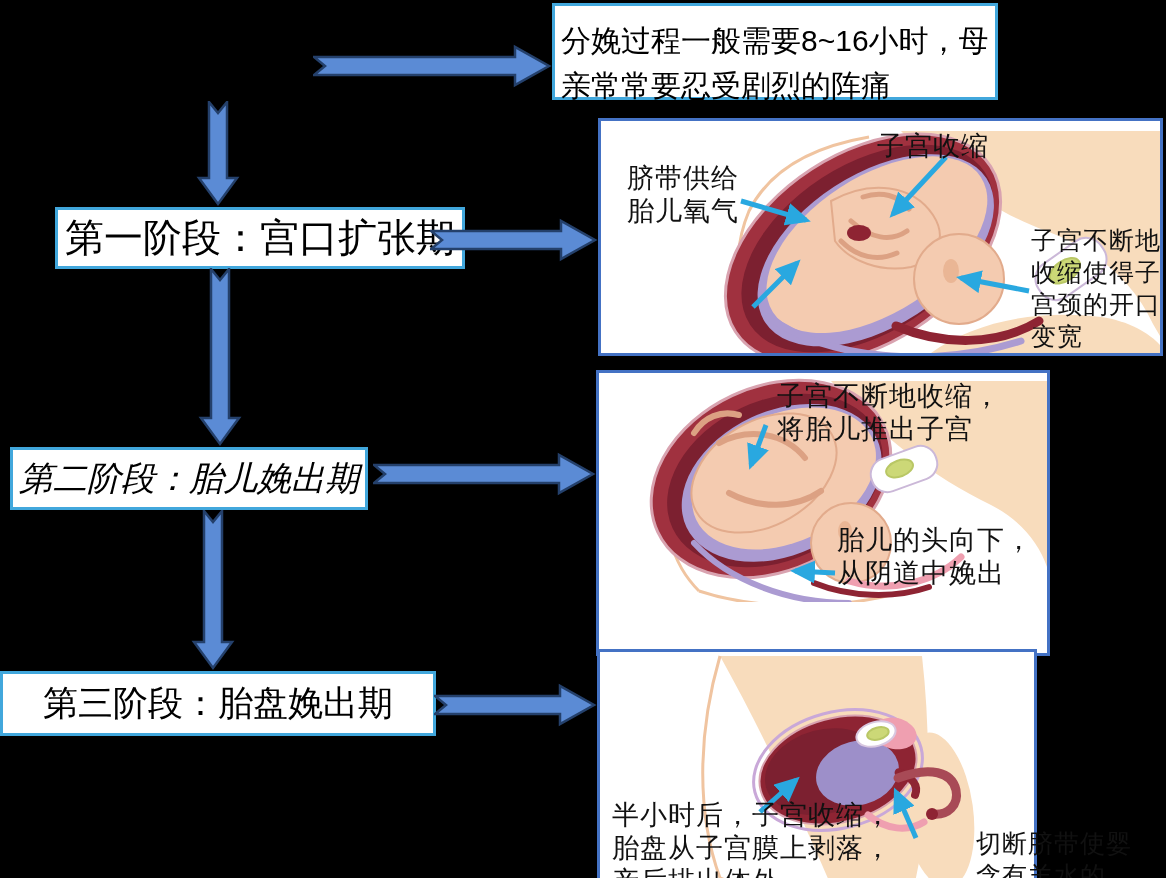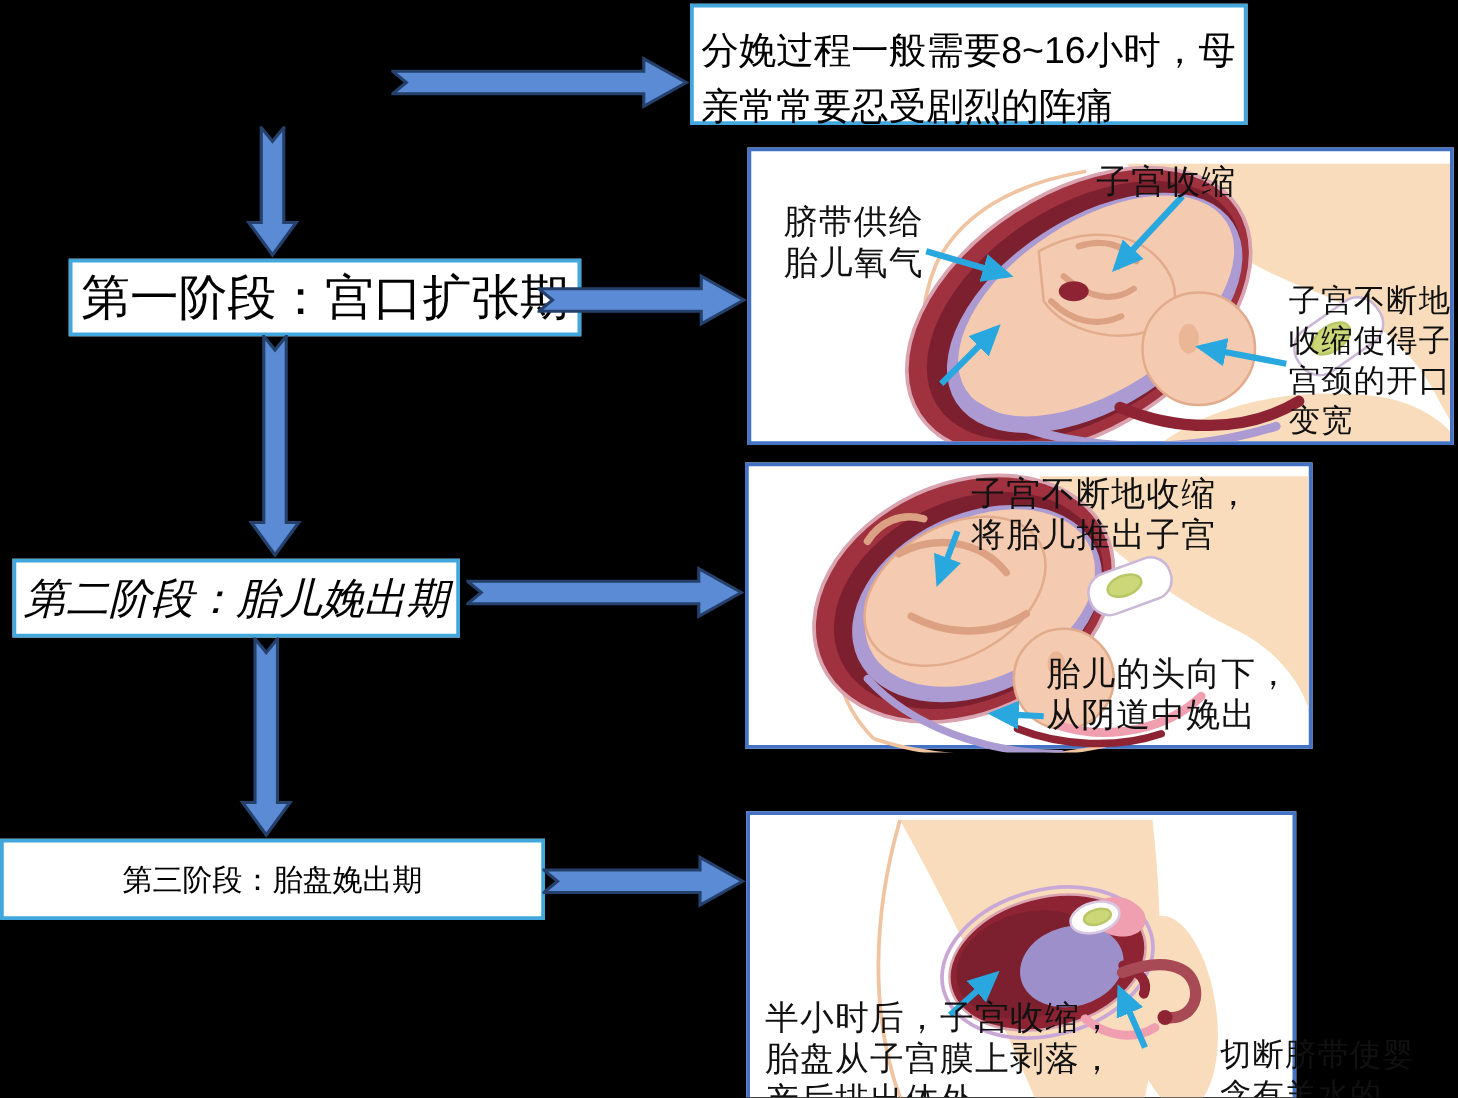--- a/index.html
+++ b/index.html
@@ -15,28 +15,28 @@
   }
   .title-box{left:133px;top:40px;width:182px;height:61px;font-size:37px;}
   .note-box{
     left:552px;top:3px;width:446px;height:97px;
     justify-content:flex-start;align-items:flex-start;
     font-size:30px;line-height:45px;padding:12px 6px;
     white-space:pre-line;
   }
   .stage-box-1{left:23px;top:207px;width:410px;height:62px;font-size:39px;margin-left:32px;}
   .stage-box-2{left:10px;top:447px;width:358px;height:63px;font-size:34px;font-style:italic;}
-  .stage-box-3{left:0px;top:671px;width:436px;height:65px;font-size:24px;}
+  .stage-box-3{left:0px;top:671px;width:436px;height:65px;font-size:35px;}
 
   
   .panel{
     position:absolute;background:#fff;border:3px solid #4472c4;box-sizing:border-box;
   }
   .panel-1{left:598px;top:118px;width:565px;height:238px;}
-  .panel-2{left:596px;top:370px;width:454px;height:229px;}
+  .panel-2{left:596px;top:370px;width:454px;height:286px;}
   .panel-3{left:597px;top:620px;width:440px;height:257px;margin-top:29px;}
   .panel svg.art{position:absolute;left:0;top:0;}
   .panel svg.callouts{position:absolute;left:0;top:0;pointer-events:none;}
 
   
   .ann{
     position:absolute;font-family:"DejaVu Serif",serif;
     font-size:27px;line-height:33px;white-space:pre;color:#111;
     letter-spacing:1px;
   }

